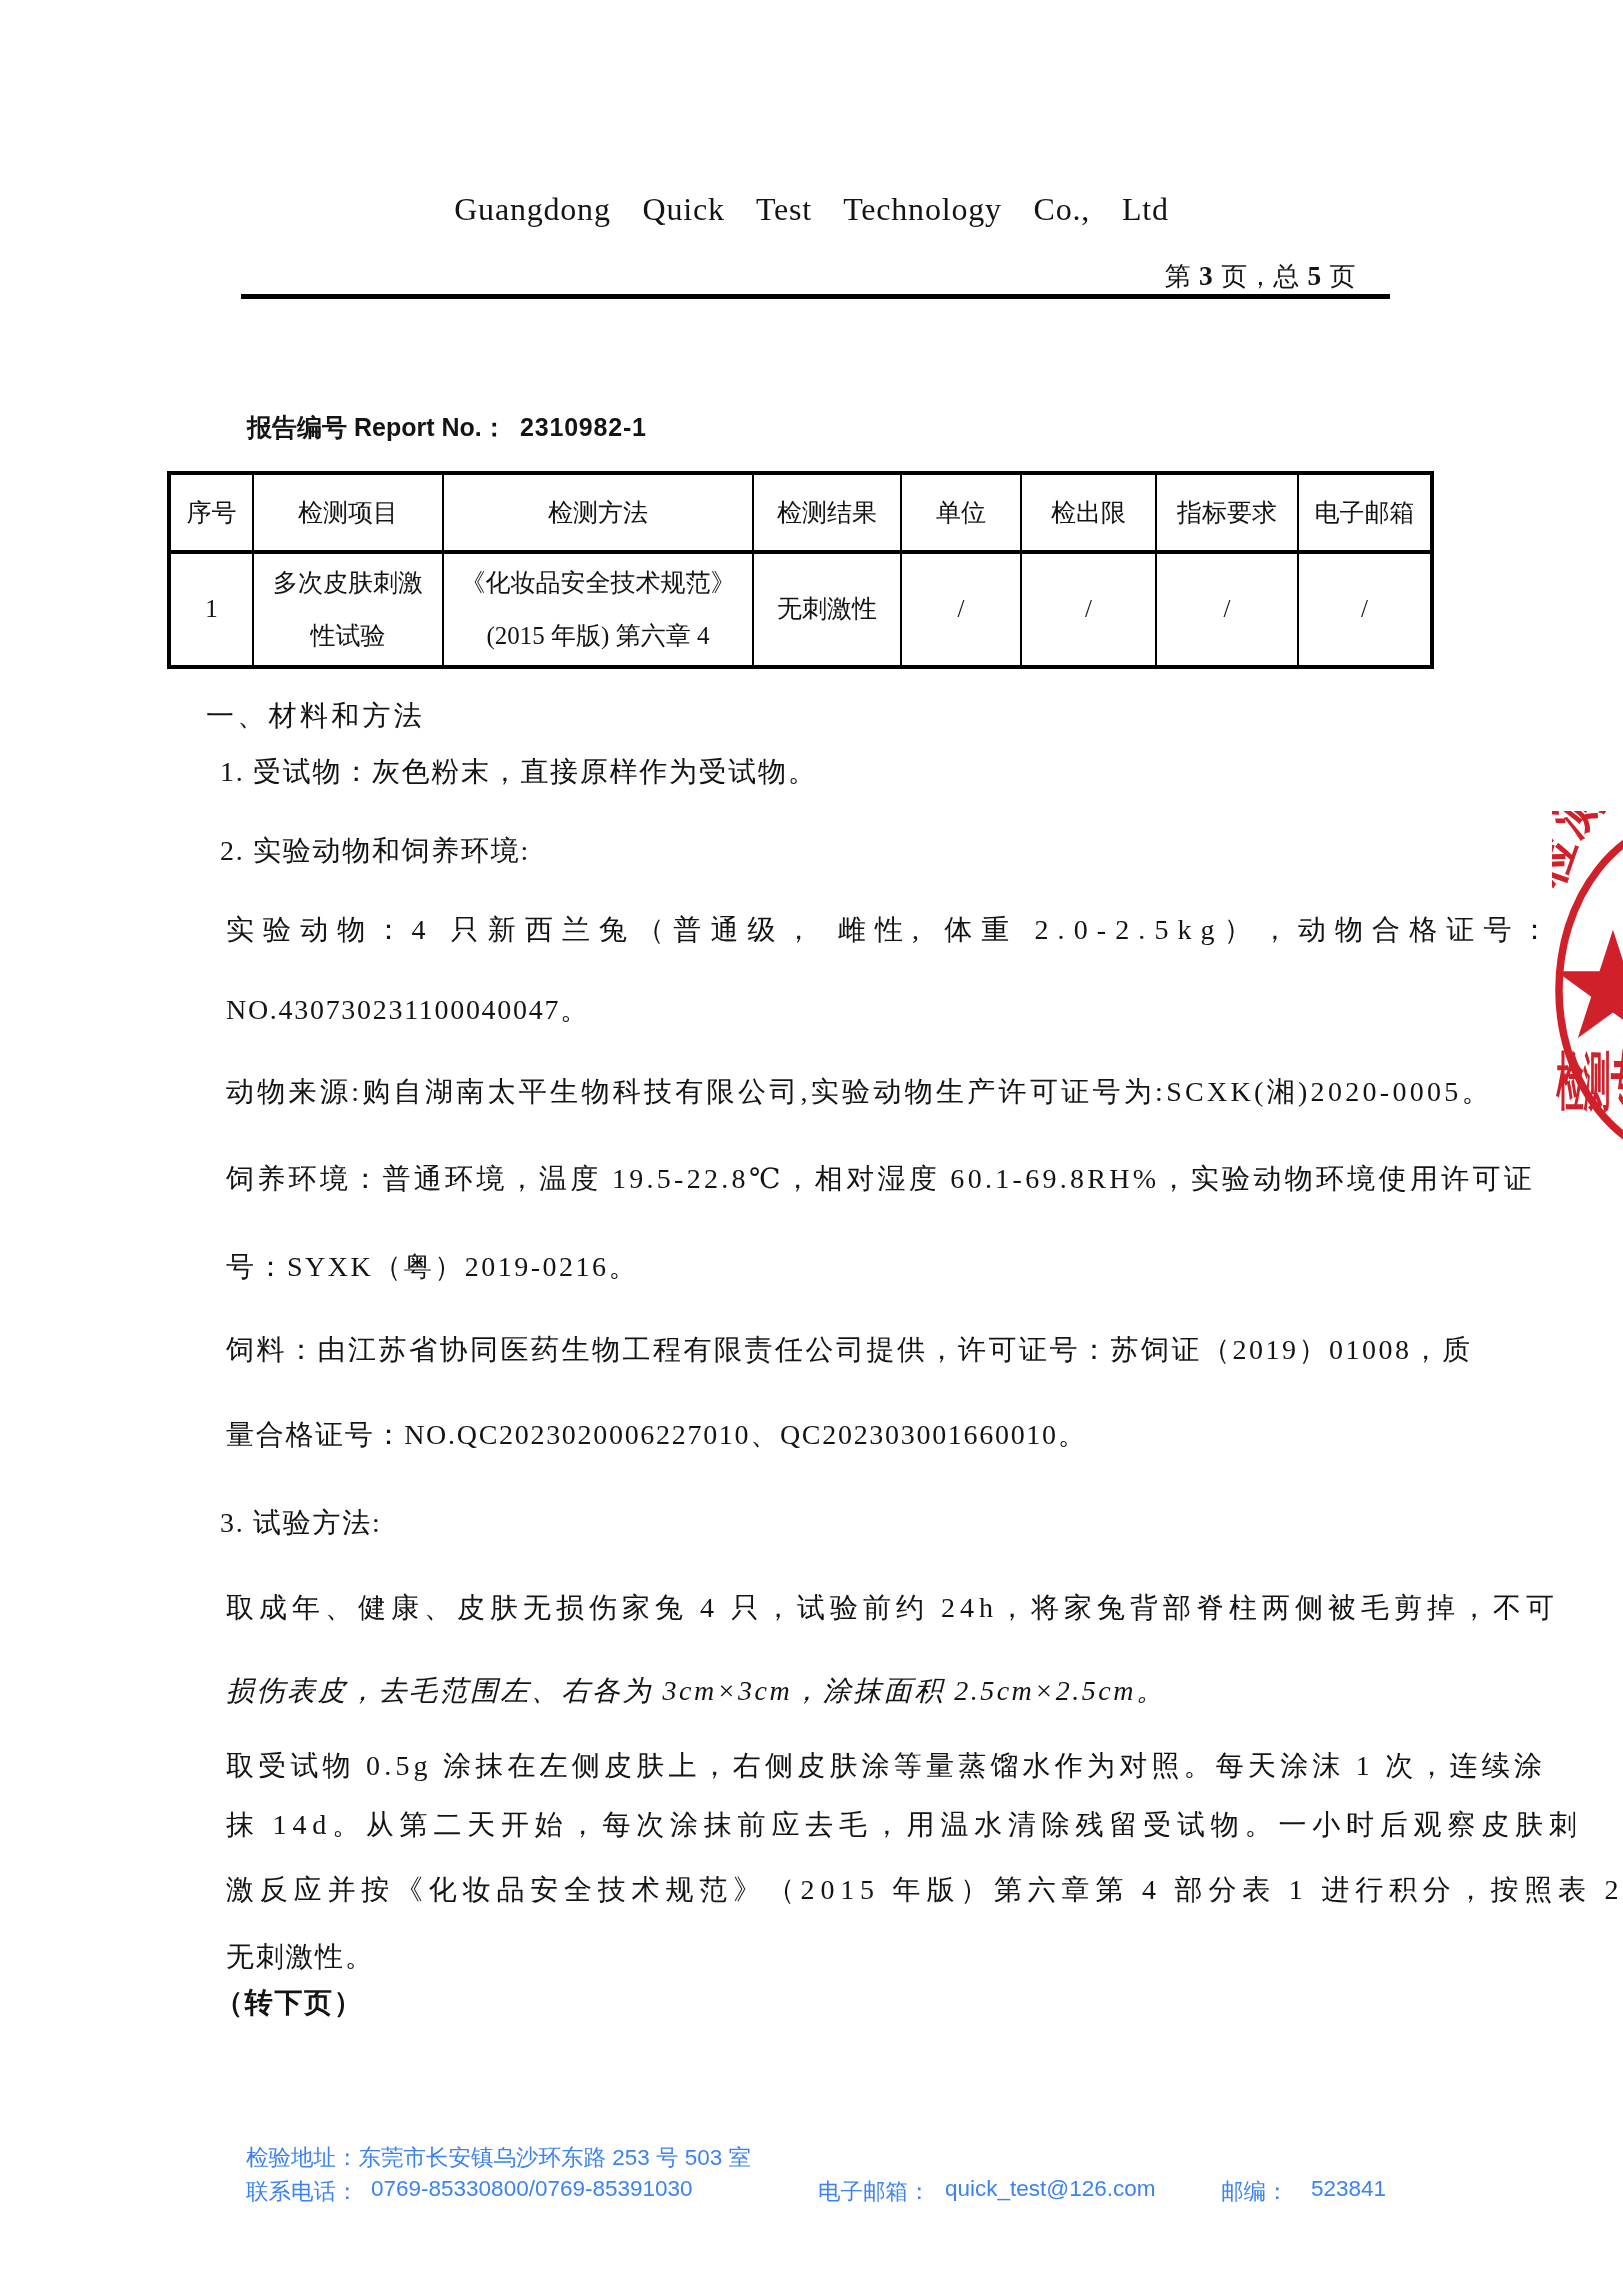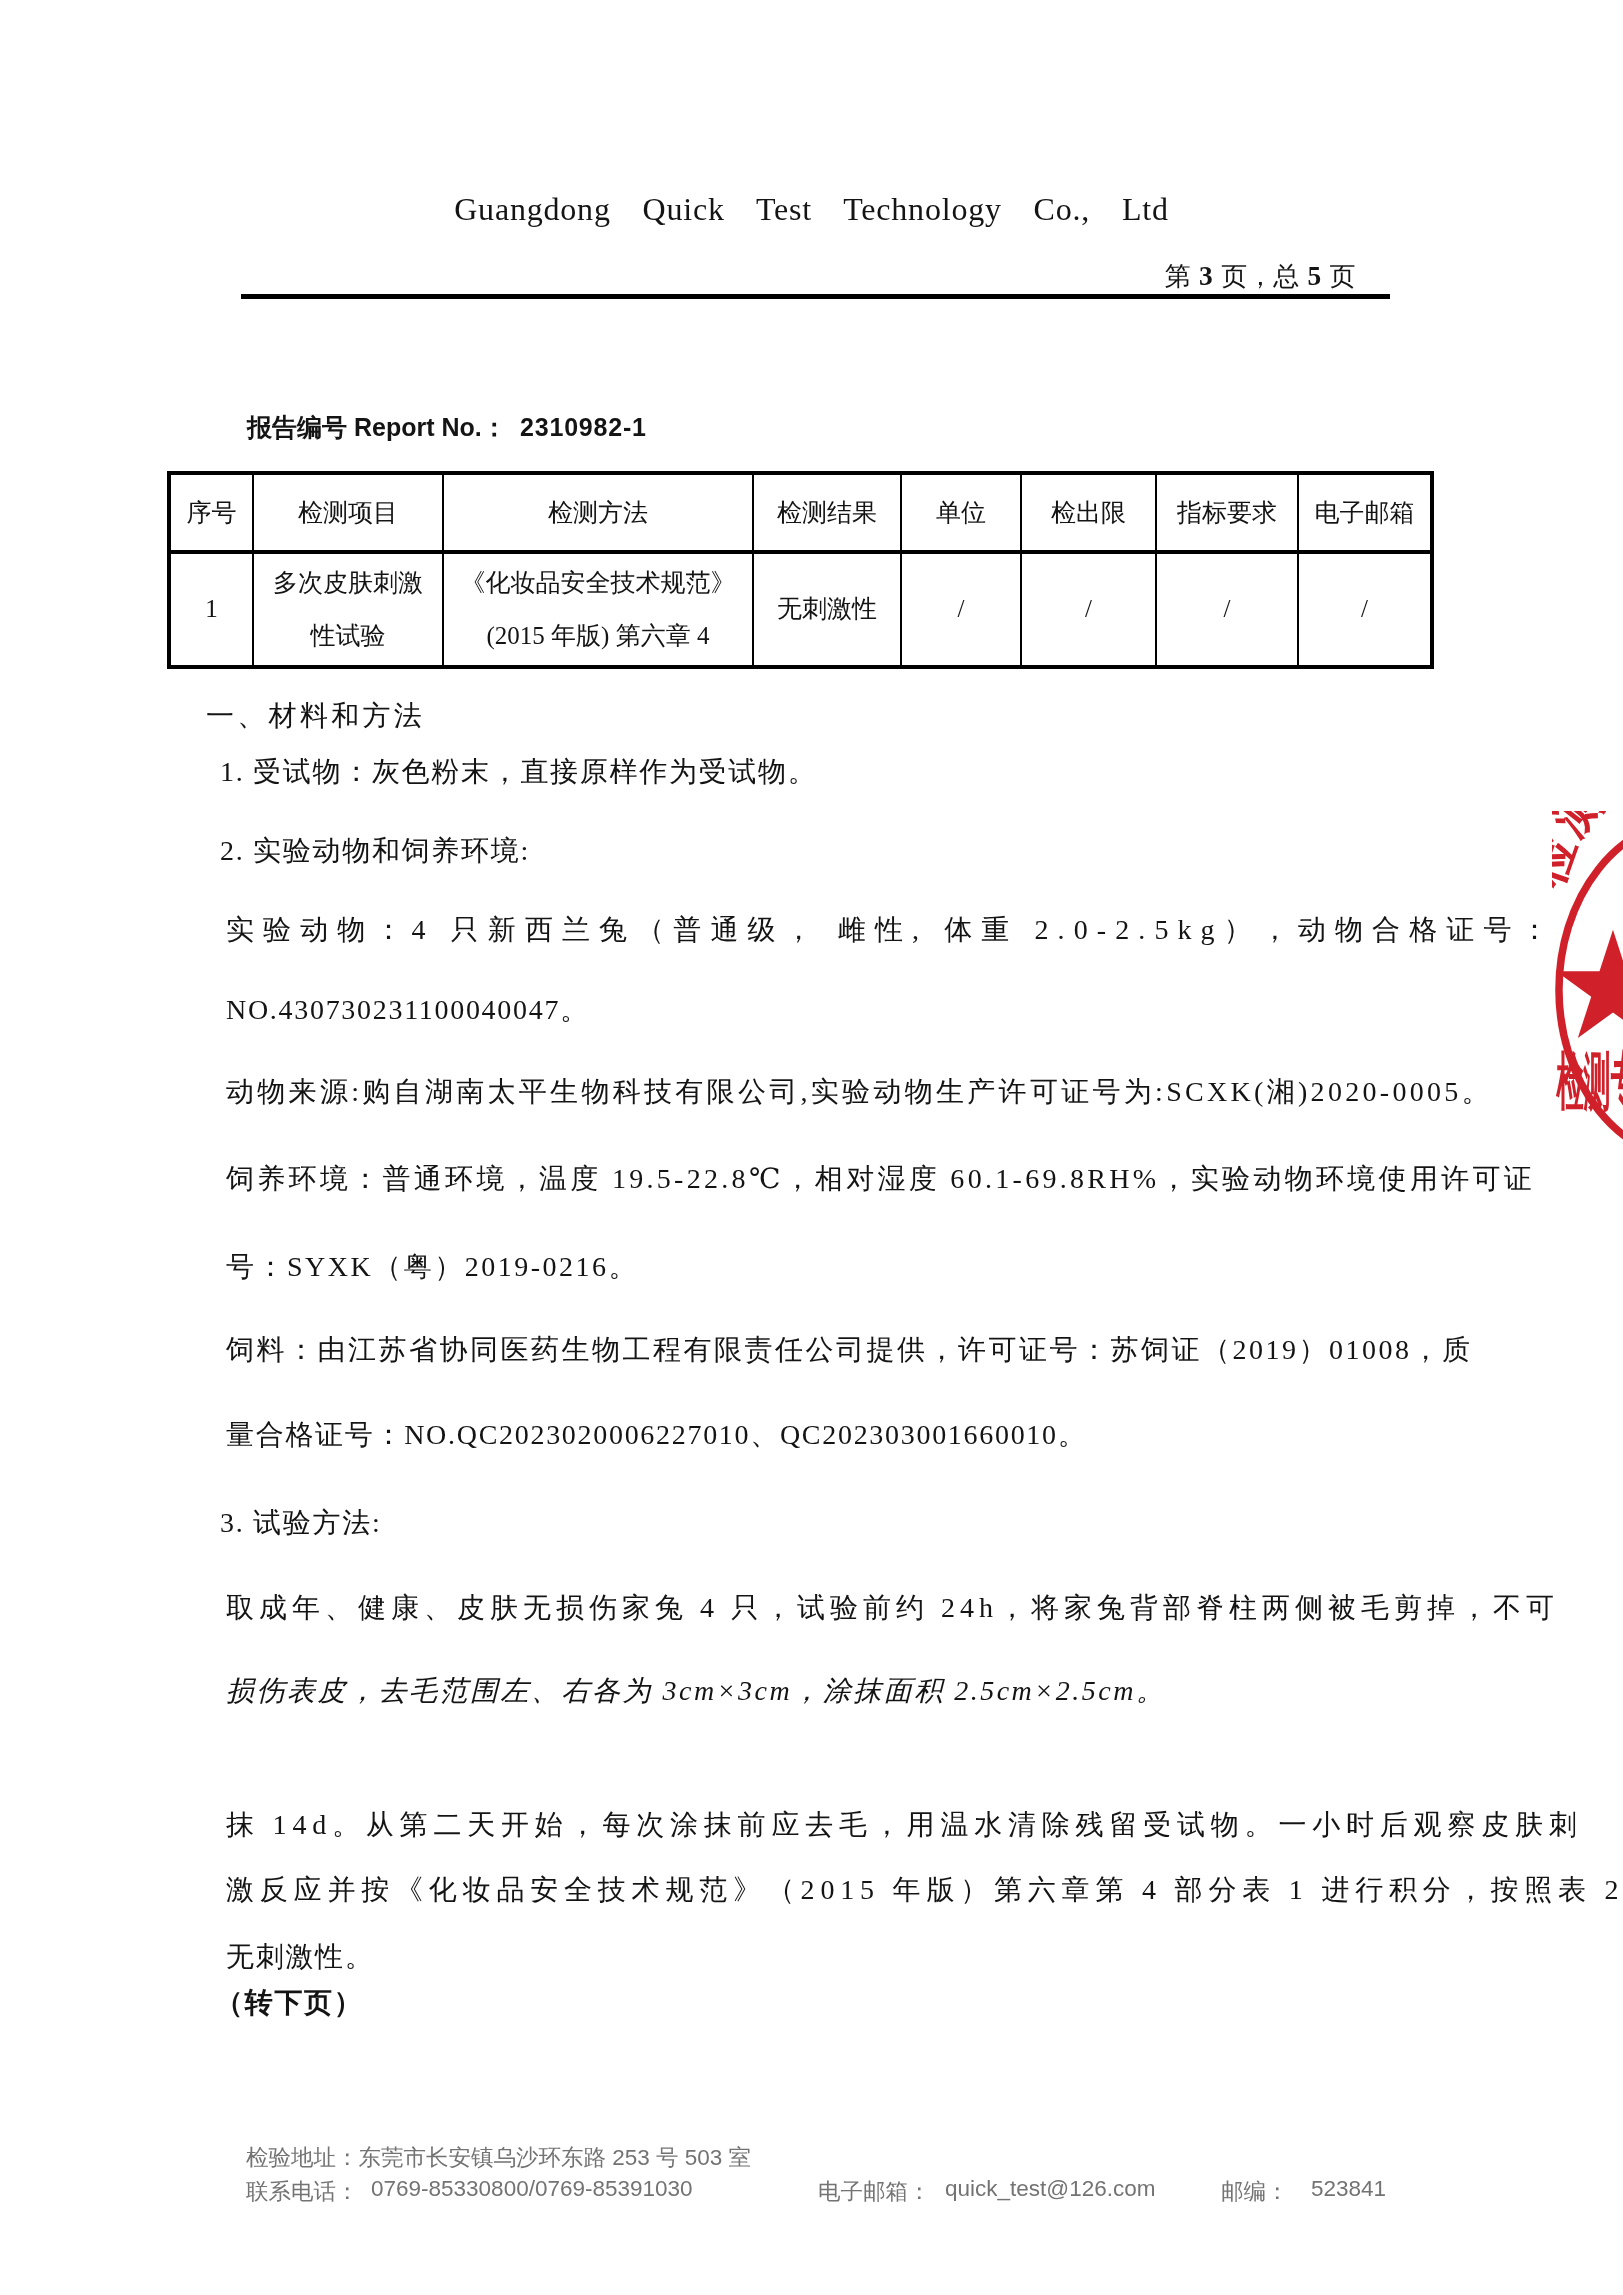--- a/index.html
+++ b/index.html
@@ -40,21 +40,21 @@
   table.results tbody td{height:111px;line-height:2.1;}
 
   .bline{position:absolute;font-size:28px;white-space:nowrap;}
   .b{font-weight:bold;}
 
   .stamp-clip{position:absolute;left:1552px;top:811px;width:72px;height:349px;overflow:hidden;}
   .stamp-clip svg{position:absolute;left:0;top:0;}
 
   .footer-line{
     position:absolute;font-size:22.5px;white-space:nowrap;
-    font-family:"Liberation Sans","DejaVu Sans",sans-serif;color:#737373;
+    font-family:"Liberation Sans","DejaVu Sans",sans-serif;color:#3b82f6;
   }
 </style>
 </head>
 <body>
 
 <div id="page">
 
   <div class="company-en">Guangdong Quick Test Technology Co., Ltd</div>
   <div class="page-info">
     <span class="seg">第</span><span class="num">3</span><span class="seg">页，总</span><span class="num">5</span><span class="seg">页</span>
@@ -115,20 +115,21 @@
   <div class="bline" style="left:226px;top:911px;letter-spacing:9.1px;">实验动物：4 只新西兰兔（普通级， 雌性, 体重 2.0-2.5kg），动物合格证号：</div>
   <div class="bline" style="left:226px;top:991px;letter-spacing:1.7px;">NO.430730231100040047。</div>
   <div class="bline" style="left:226px;top:1073px;letter-spacing:3.3px;">动物来源:购自湖南太平生物科技有限公司,实验动物生产许可证号为:SCXK(湘)2020-0005。</div>
   <div class="bline" style="left:226px;top:1160px;letter-spacing:3.3px;">饲养环境：普通环境，温度 19.5-22.8℃，相对湿度 60.1-69.8RH%，实验动物环境使用许可证</div>
   <div class="bline" style="left:226px;top:1248px;letter-spacing:2.5px;">号：SYXK（粤）2019-0216。</div>
   <div class="bline" style="left:226px;top:1331px;letter-spacing:2.5px;">饲料：由江苏省协同医药生物工程有限责任公司提供，许可证号：苏饲证（2019）01008，质</div>
   <div class="bline" style="left:226px;top:1416px;letter-spacing:1.7px;">量合格证号：NO.QC2023020006227010、QC202303001660010。</div>
   <div class="bline" style="left:220px;top:1504px;letter-spacing:1.7px;">3. 试验方法:</div>
   <div class="bline" style="left:226px;top:1589px;letter-spacing:5px;">取成年、健康、皮肤无损伤家兔 4 只，试验前约 24h，将家兔背部脊柱两侧被毛剪掉，不可</div>
   <div class="bline" style="left:226px;top:1672px;letter-spacing:2.5px;font-style:italic;">损伤表皮，去毛范围左、右各为 3cm×3cm，涂抹面积 2.5cm×2.5cm。</div>
+  <div class="bline" style="left:226px;top:1747px;letter-spacing:4.2px;">取受试物 0.5g 涂抹在左侧皮肤上，右侧皮肤涂等量蒸馏水作为对照。每天涂沫 1 次，连续涂</div>
   <div class="bline" style="left:226px;top:1806px;letter-spacing:5.8px;">抹 14d。从第二天开始，每次涂抹前应去毛，用温水清除残留受试物。一小时后观察皮肤刺</div>
   <div class="bline" style="left:226px;top:1871px;letter-spacing:5.8px;">激反应并按《化妆品安全技术规范》（2015 年版）第六章第 4 部分表 1 进行积分，按照表 2</div>
   <div class="bline" style="left:226px;top:1938px;letter-spacing:1.7px;">无刺激性。</div>
   <div class="bline b" style="left:215px;top:1984px;letter-spacing:1.7px;">（转下页）</div>
 
   <div class="stamp-clip">
     <svg width="333" height="349" viewBox="0 0 400 420">
       <ellipse cx="170" cy="215" rx="162" ry="205" fill="none" stroke="#d0202a" stroke-width="9"></ellipse>
       <polygon points="73,143 115.3,273.2 4.5,192.8 141.5,192.8 30.7,273.2" fill="#d0202a"></polygon>
       <defs>

